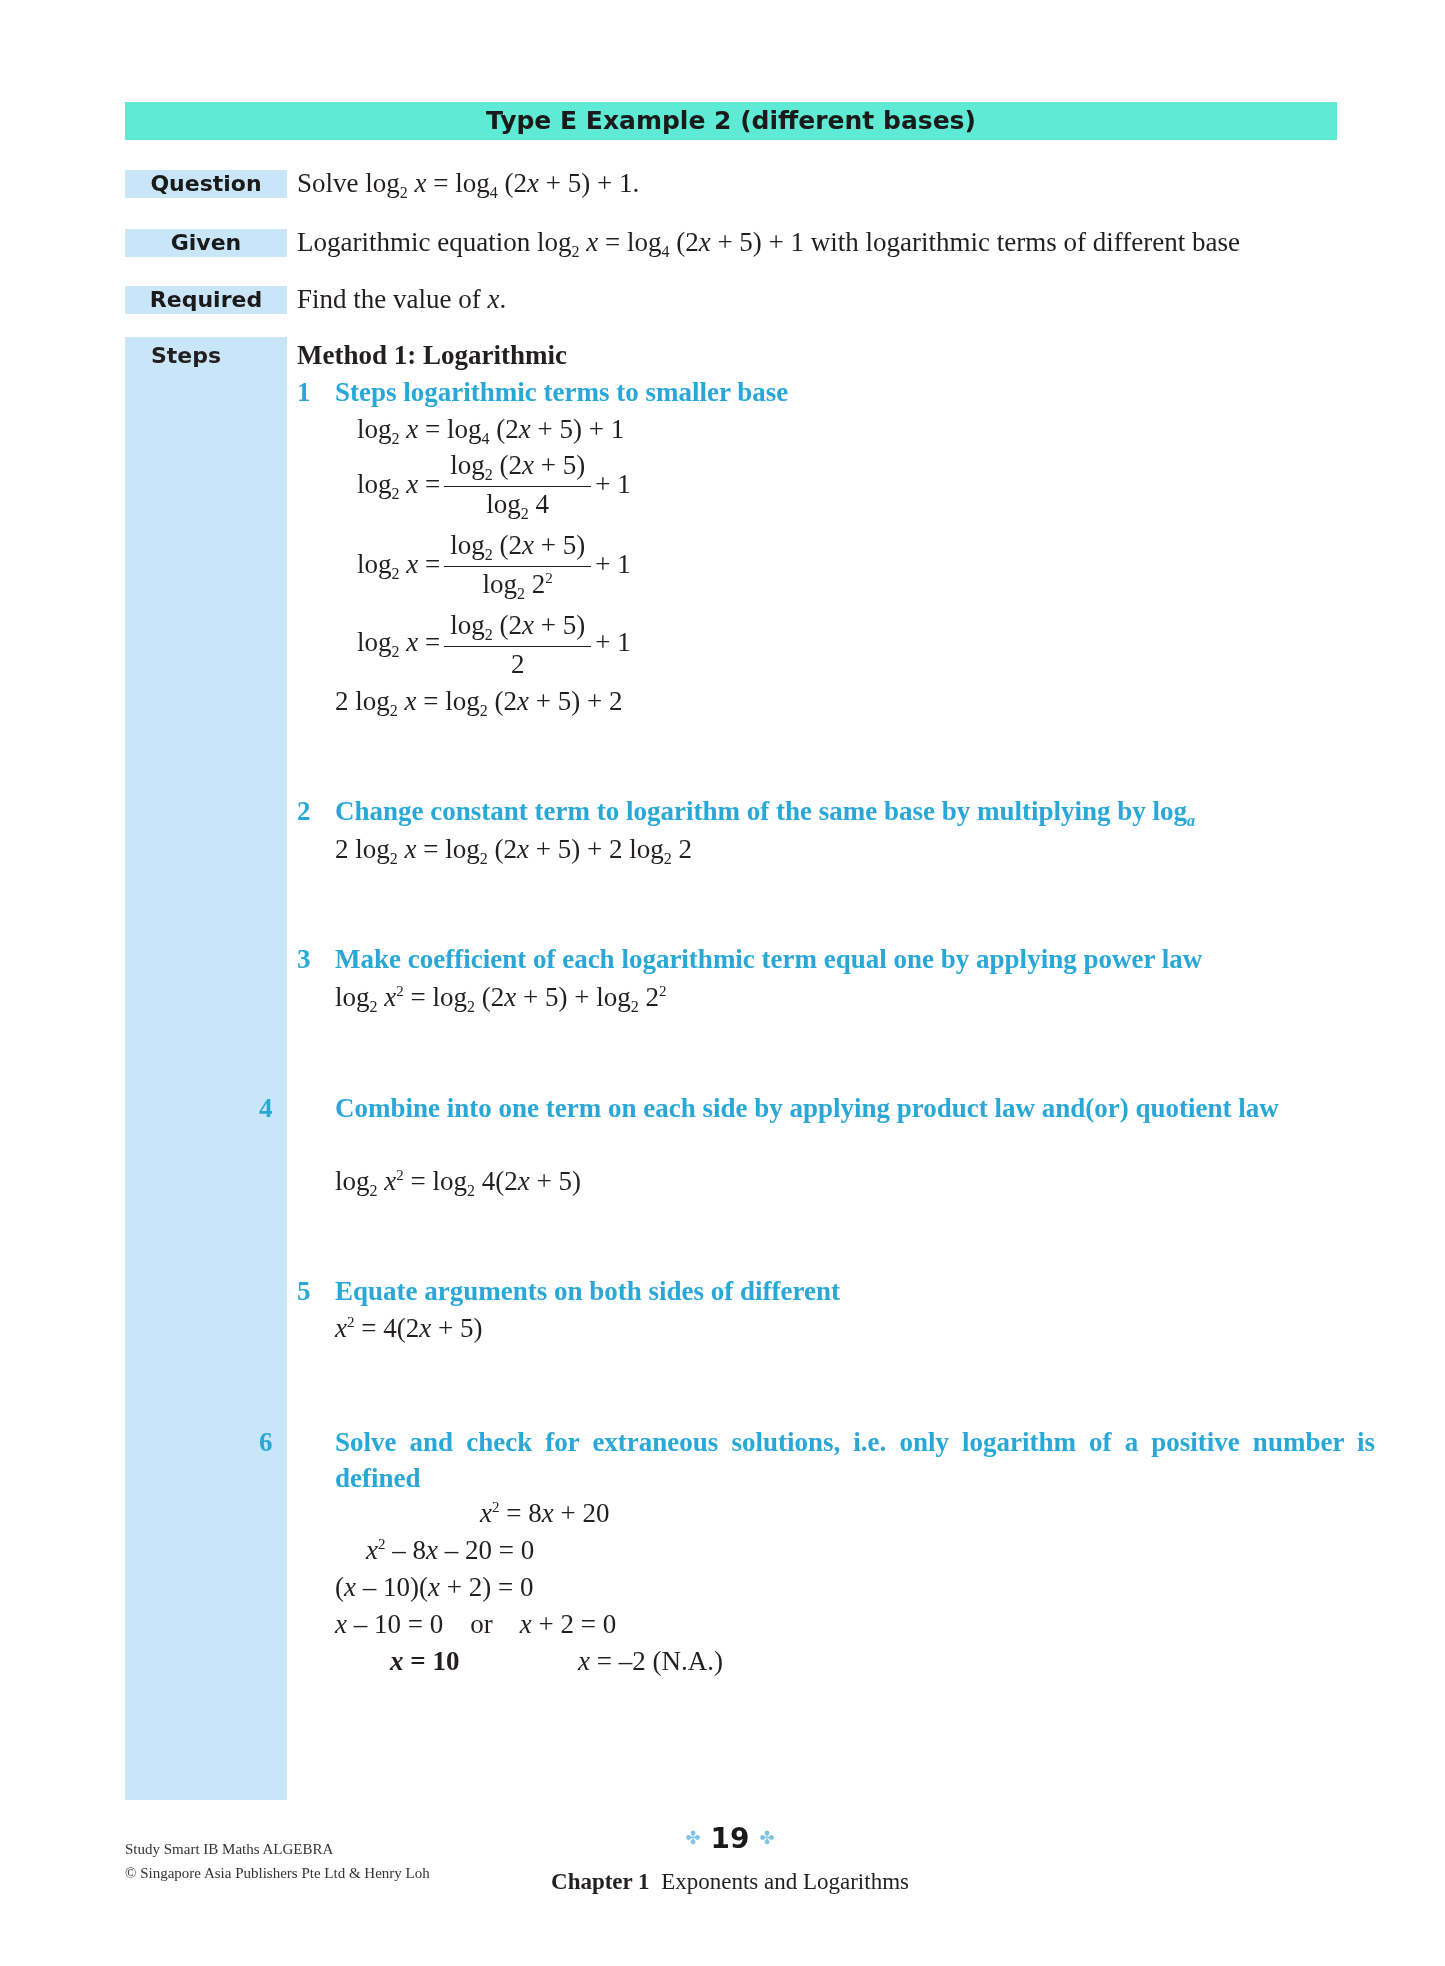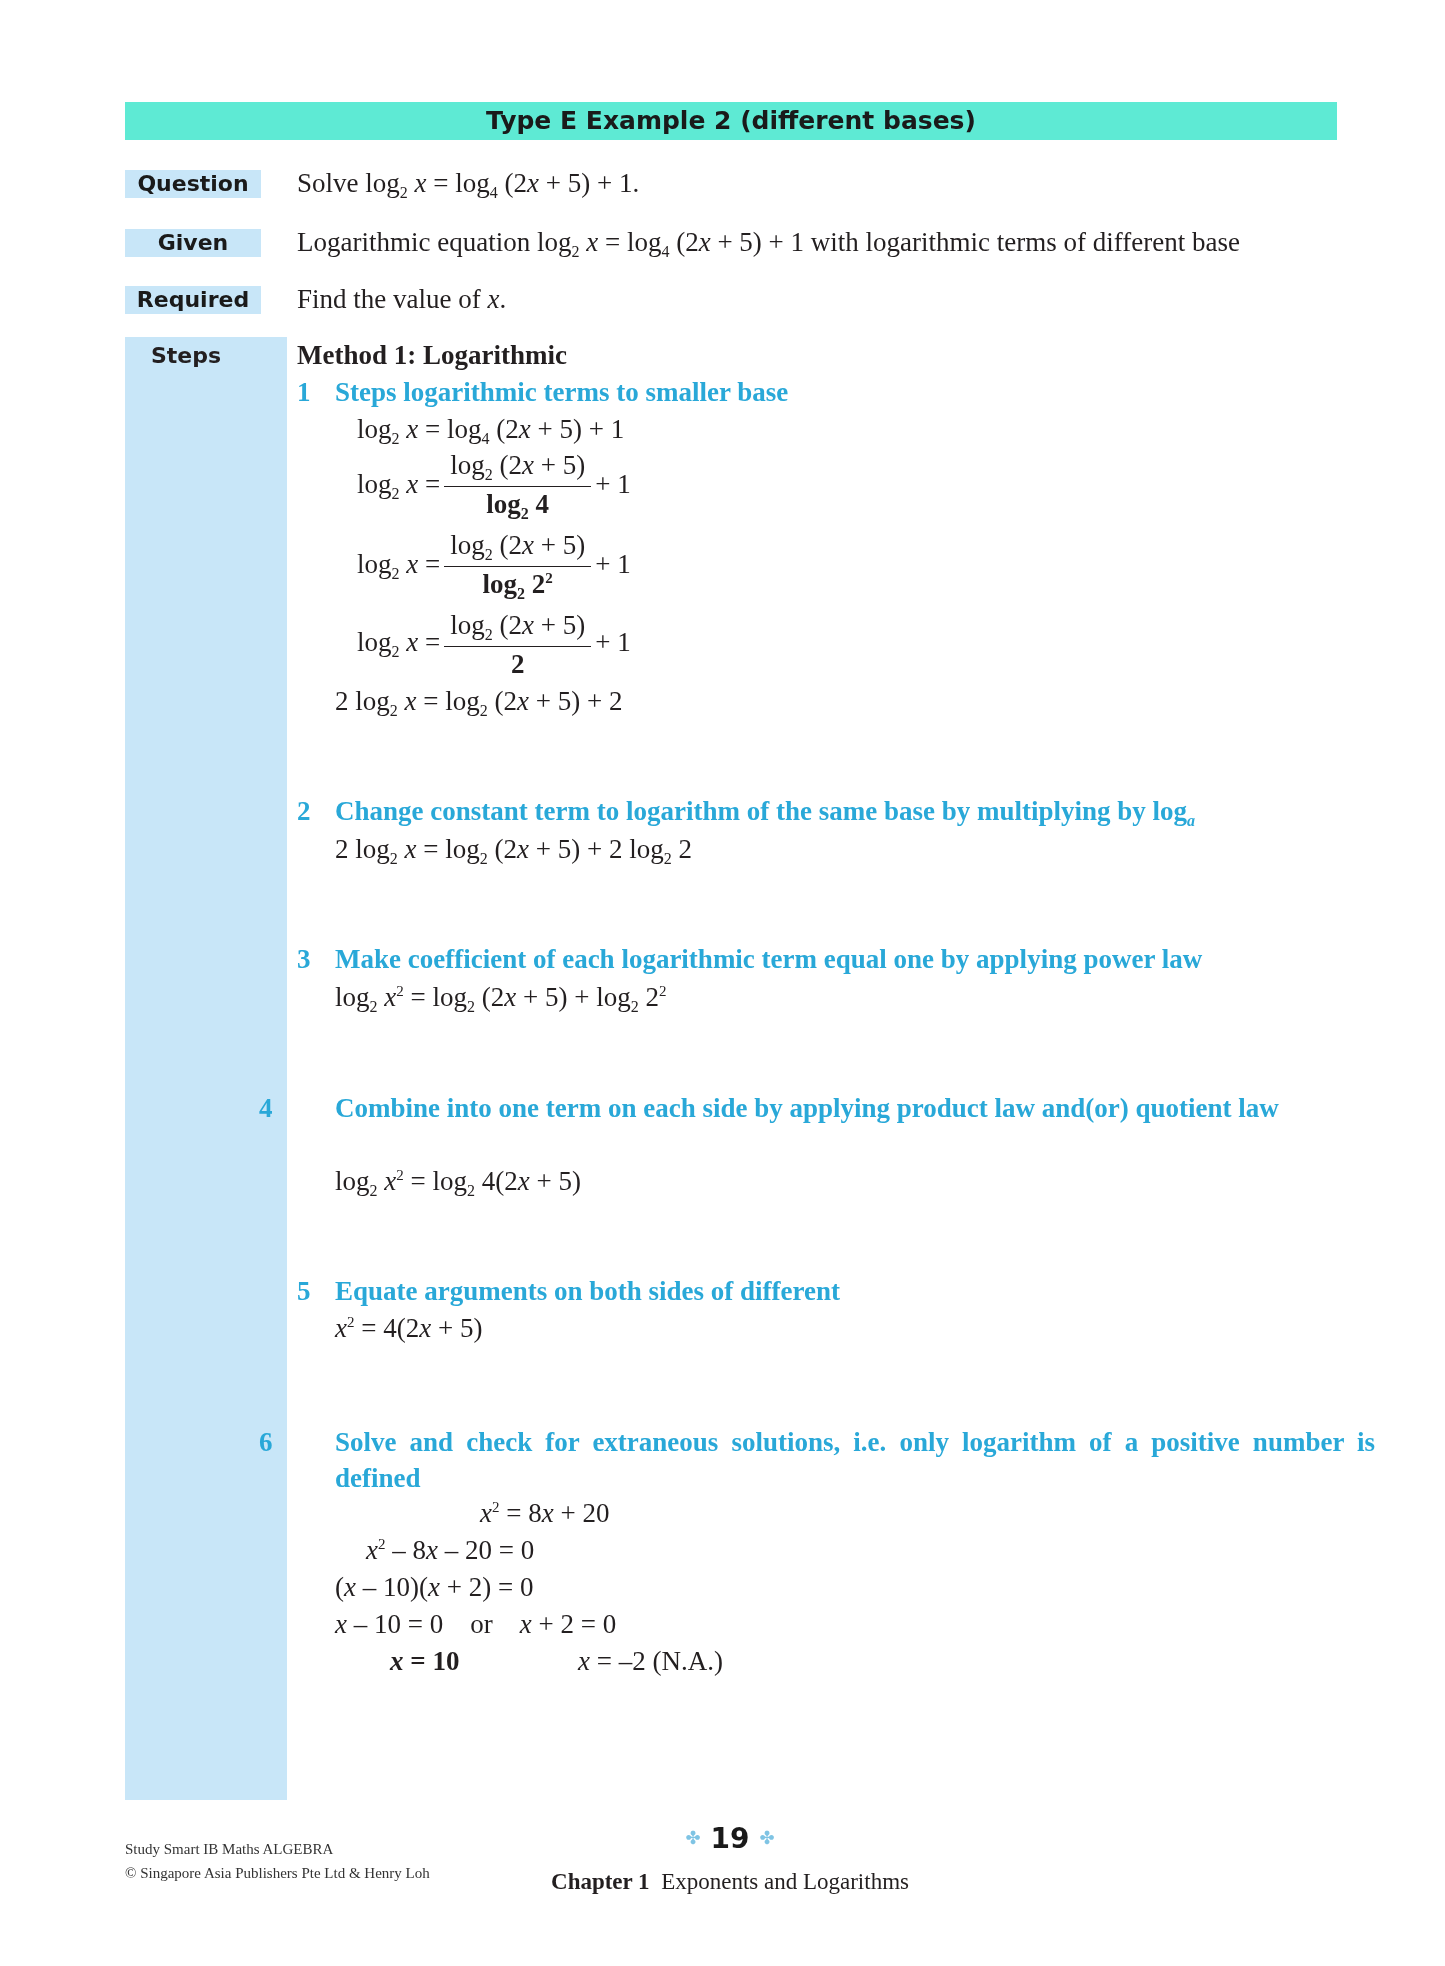--- a/index.html
+++ b/index.html
@@ -1,32 +1,32 @@
 <!DOCTYPE html>
 <html><head>
 <meta charset="utf-8">
 <style>
   html, body { margin:0; padding:0; background:#ffffff; }
   body { width:1445px; height:1966px; position:relative; overflow:hidden; font-family:"Liberation Serif", serif; color:#231f20; }
   .title-bar { position:absolute; left:125px; top:102px; width:1212px; height:38px; background:#5eead4; text-align:center; font-family:"DejaVu Sans", sans-serif; font-weight:bold; font-size:25px; line-height:38px; color:#1a1a1a; }
-  .label { position:absolute; left:125px; width:136px; height:28px; background:#c8e6f8; font-family:"DejaVu Sans", sans-serif; font-weight:bold; font-size:22px; line-height:28px; text-align:center; color:#1a1a1a; }
+  .label { position:absolute; left:125px; width:162px; height:28px; background:#c8e6f8; font-family:"DejaVu Sans", sans-serif; font-weight:bold; font-size:22px; line-height:28px; text-align:center; color:#1a1a1a; }
   .steps-col { position:absolute; left:125px; top:337px; width:162px; height:1463px; background:#c8e6f8; }
   .steps-col .lbl { font-family:"DejaVu Sans", sans-serif; font-weight:bold; font-size:22px; text-align:center; padding-top:6px; padding-right:40px; }
   .row-text { position:absolute; left:297px; font-size:27px; line-height:32px; white-space:nowrap; }
   .abs { position:absolute; font-size:27px; white-space:nowrap; }
   .step-head { position:absolute; left:297px; font-size:27px; font-weight:bold; color:#29a8d8; white-space:nowrap; }
   .step-head .num { display:inline-block; width:38px; }
   .step-head.wrap { white-space:normal; width:1040px; text-align:justify; text-align-last:left; padding-left:38px; text-indent:-38px; line-height:36px; }
   .method { position:absolute; left:297px; top:340px; font-size:27px; font-weight:bold; }
   sub { font-size:16px; vertical-align:-6px; }
   sup { font-size:15px; vertical-align:10px; }
   i { font-style:italic; }
   .frac { display:inline-block; vertical-align:middle; text-align:center; margin:0 4px; }
   .frac .num-f { display:block; border-bottom:1.5px solid #231f20; padding:0 6px 2px 6px; }
-  .frac .den-f { display:block; padding-top:2px;font-weight:bold; }
+  .frac .den-f { display:block; padding-top:2px; }
   .footer-left { position:absolute; left:125px; top:1837px; font-size:15px; line-height:24px; color:#333; }
   .footer-center { position:absolute; left:540px; top:1822px; width:380px; text-align:center; }
   .page-num { font-family:"DejaVu Sans", sans-serif; font-weight:bold; font-size:28px; color:#1a1a1a; }
   .diamond { display:inline-block; color:#7fc4e4; font-size:18px; vertical-align:4px; margin:0 10px; }
   .chapter { font-size:23px; margin-top:14px; }
 </style>
 </head>
 <body>
 
 <div class="title-bar">Type E Example 2 (different bases)</div>

